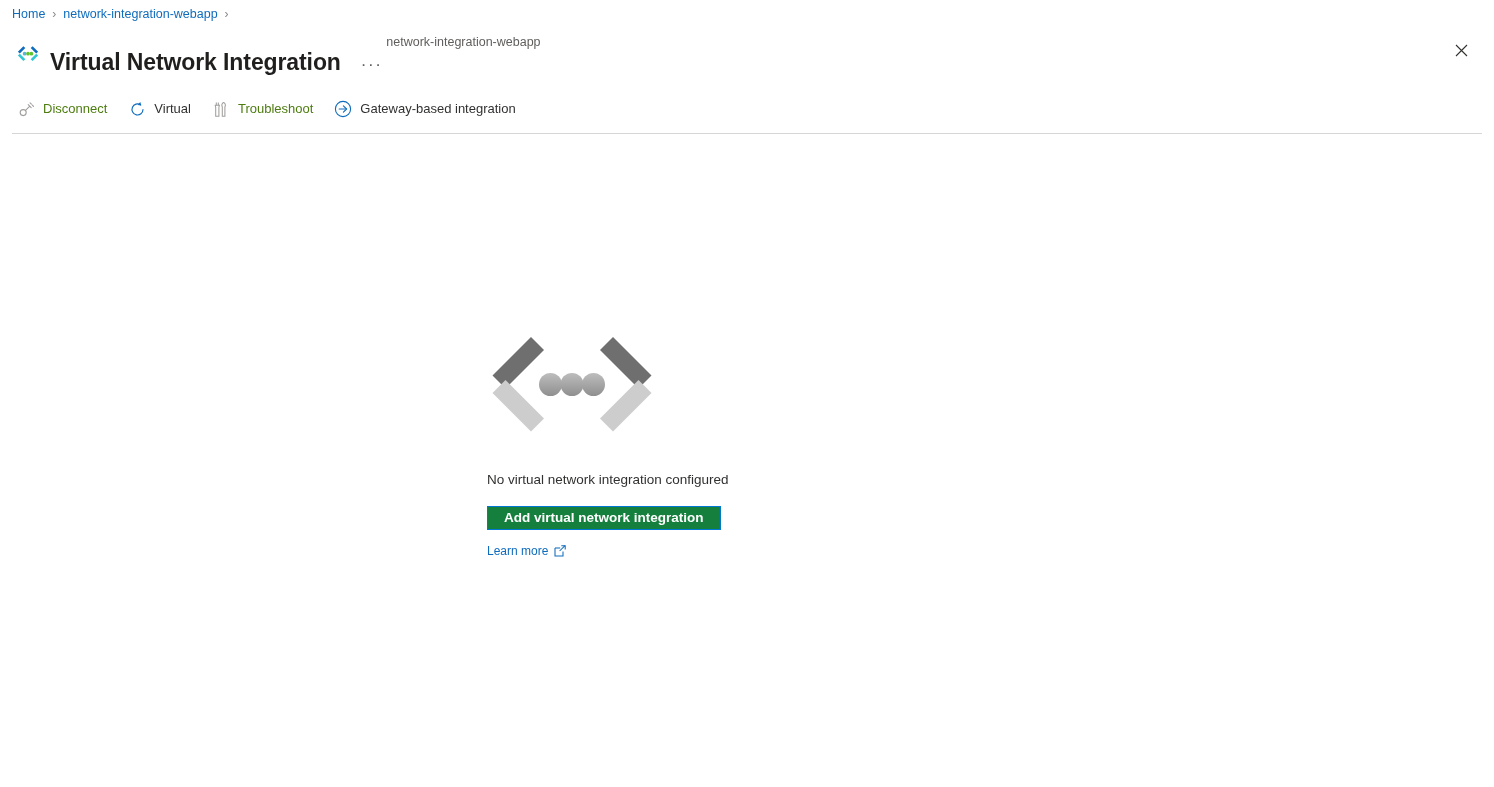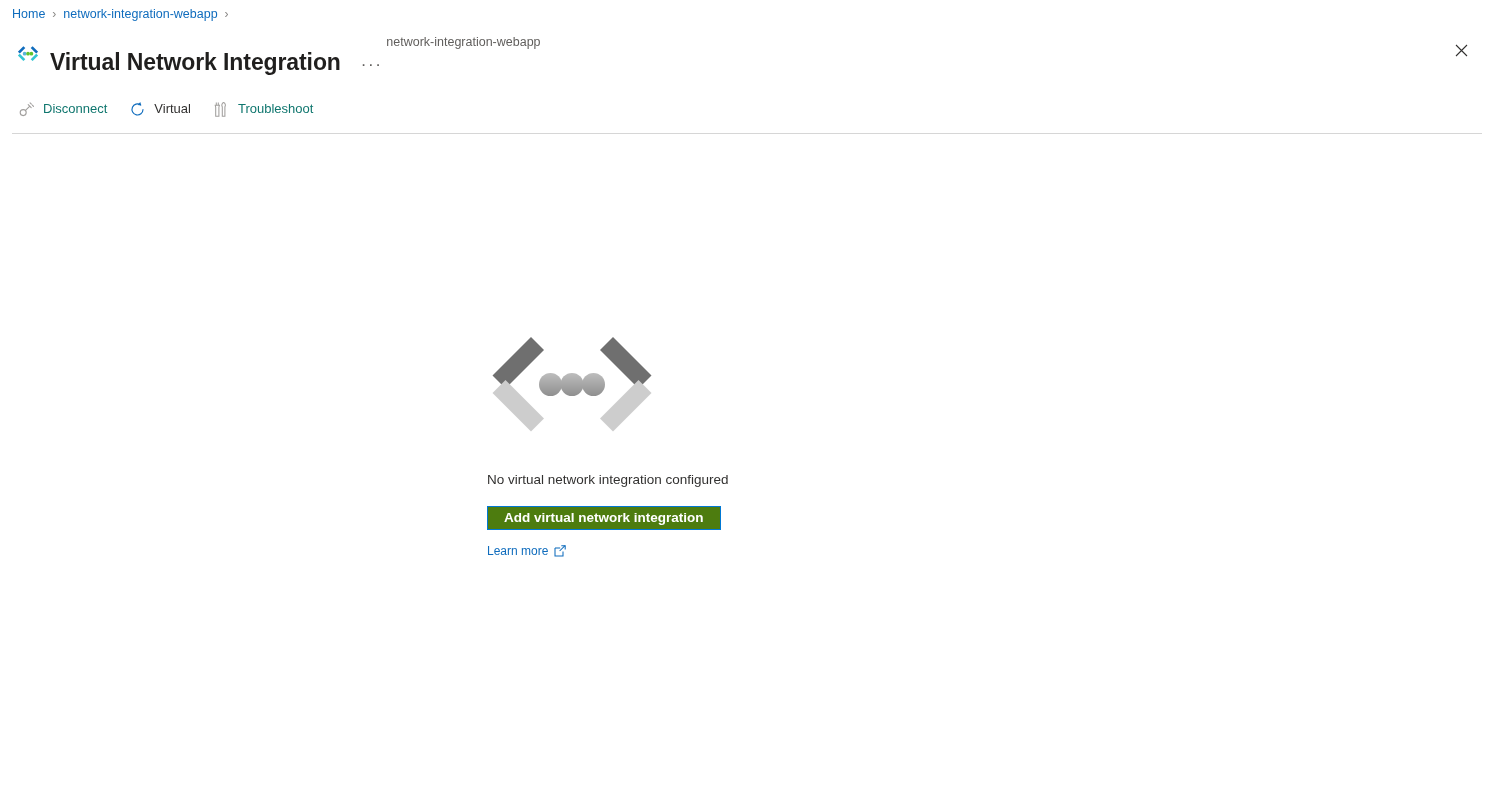--- a/index.html
+++ b/index.html
@@ -122,21 +122,21 @@
     margin-right: 8px;
     font-size: 13px;
     color: #323130;
     cursor: pointer;
     white-space: nowrap;
     background: transparent;
     border: none;
     font-family: inherit;
   }
   .cmd.disabled {
-    color: #0f766e;
+    color: #4d7c0f;
     cursor: default;
   }
   .cmd .cmd-icon {
     width: 20px;
     height: 20px;
     flex: 0 0 20px;
     margin-right: 7px;
     display: flex;
     align-items: center;
     justify-content: center;
@@ -172,21 +172,21 @@
     height: 110px;
     margin-bottom: 28px;
   }
   .empty-message {
     font-size: 13.5px;
     color: #323130;
     line-height: 20px;
     margin-bottom: 16px;
   }
   .primary-button {
-    background: #4d7c0f;
+    background: #15803d;
     color: #ffffff;
     border: 1px solid #0078d4;
     font-family: inherit;
     font-size: 13.5px;
     font-weight: bold;
     height: 24px;
     padding: 0 16px;
     min-width: 228px;
     cursor: pointer;
     line-height: 22px;
@@ -279,20 +279,30 @@
         <g stroke="#a19f9d" stroke-width="1.05" fill="none">
           <path d="M4.3 1.6 L4.3 4.3 M6.3 1.6 L6.3 4.3"></path>
           <path d="M3.2 4.3 L7.4 4.3 L6.9 6.2 L6.9 15.2 L3.7 15.2 L3.7 6.2 Z"></path>
           <path d="M11.6 1.6 C13.3 2.3 13.9 4.4 12.9 5.9 L12.9 15.2 L10.3 15.2 L10.3 5.9 C9.3 4.4 9.9 2.3 11.6 1.6 Z"></path>
         </g>
       </svg>
     </span>
     <span class="cmd-label">Troubleshoot</span>
   </button>
 
+  <button class="cmd">
+    <span class="cmd-icon">
+      <svg width="18" height="18" viewBox="0 0 18 18" aria-hidden="true">
+        <circle cx="9" cy="9" r="7.6" stroke="#0f6cbd" stroke-width="1.1" fill="none"></circle>
+        <path d="M5.2 9 L12.0 9" stroke="#0f6cbd" stroke-width="1.1" fill="none" stroke-linecap="round"></path>
+        <path d="M9.4 5.8 L12.6 9 L9.4 12.2" stroke="#0f6cbd" stroke-width="1.1" fill="none" stroke-linecap="round" stroke-linejoin="round"></path>
+      </svg>
+    </span>
+    <span class="cmd-label">Gateway-based integration</span>
+  </button>
 
 </div>
 
 <div class="divider"></div>
 
 <div class="content-area">
   <div class="empty-state">
 
     <div class="empty-illustration">
       <svg width="170" height="110" viewBox="0 0 170 110" aria-hidden="true">

